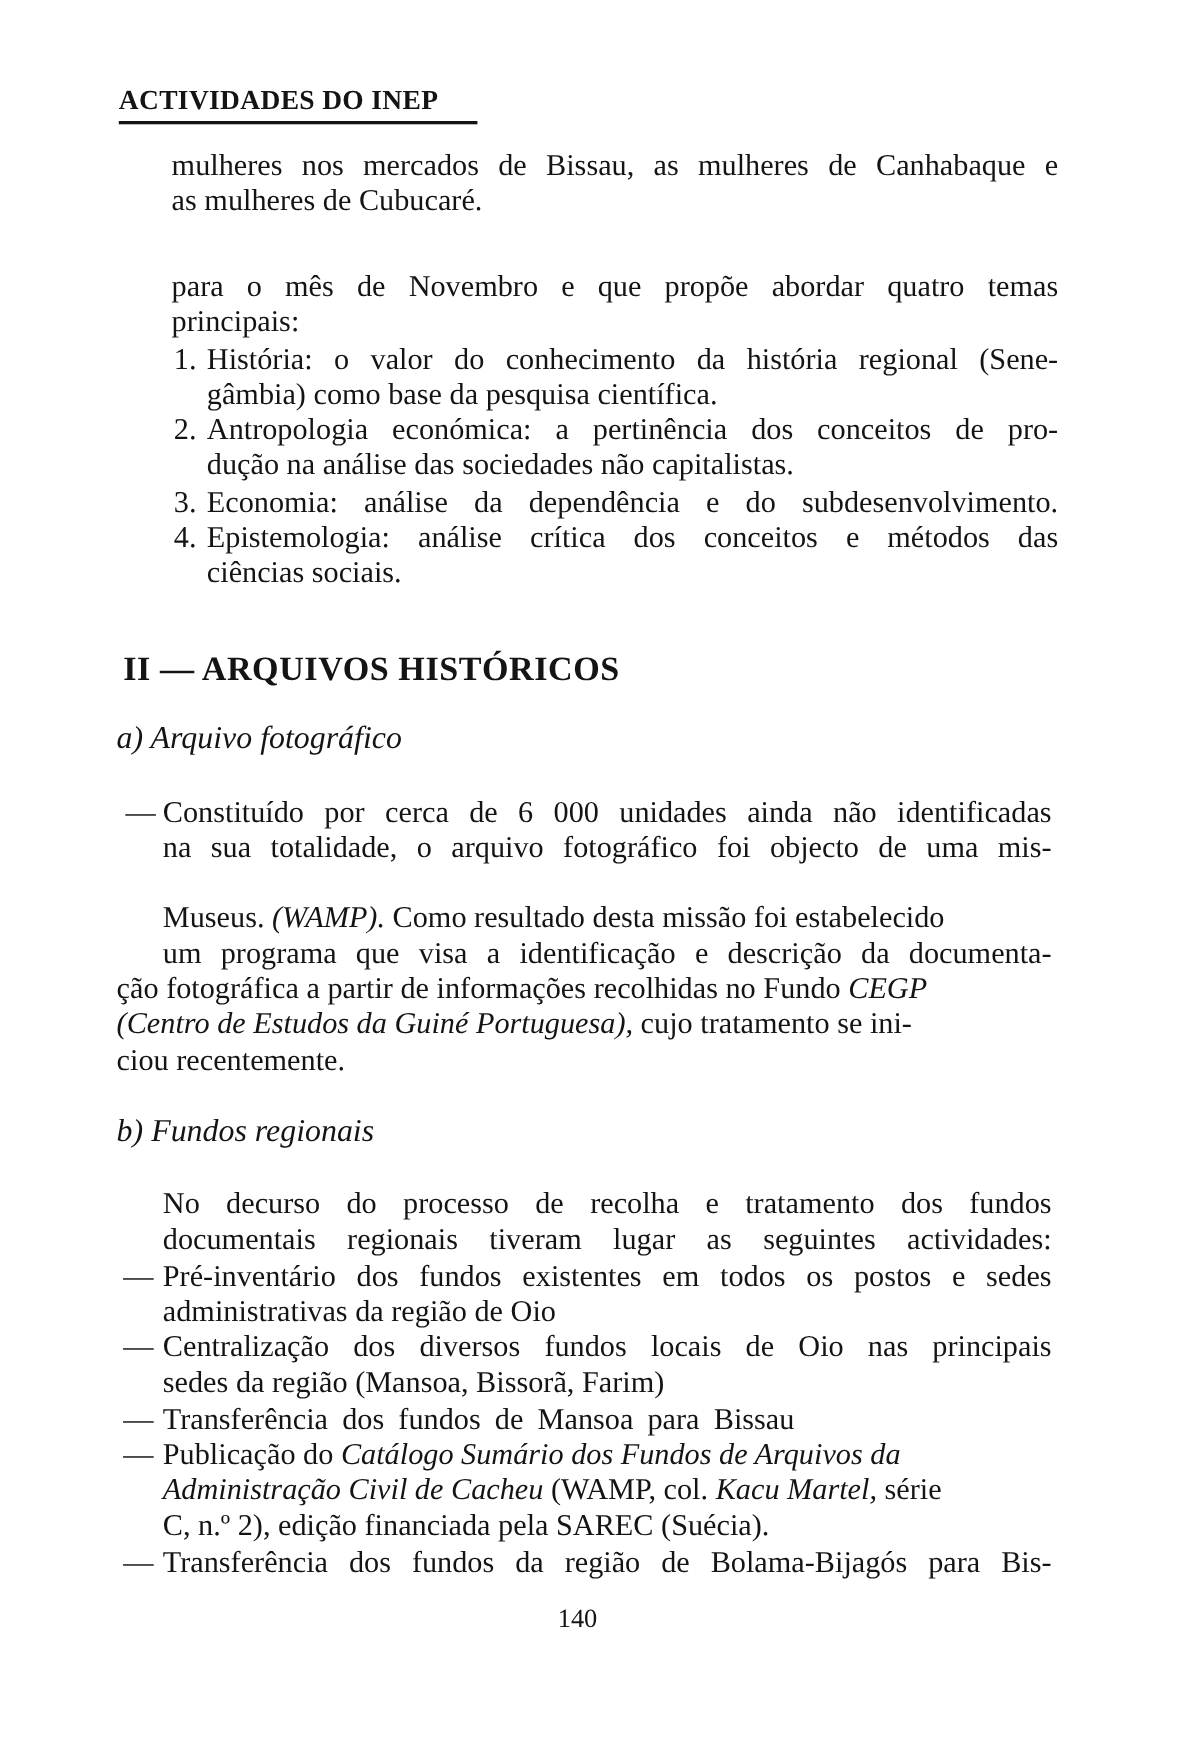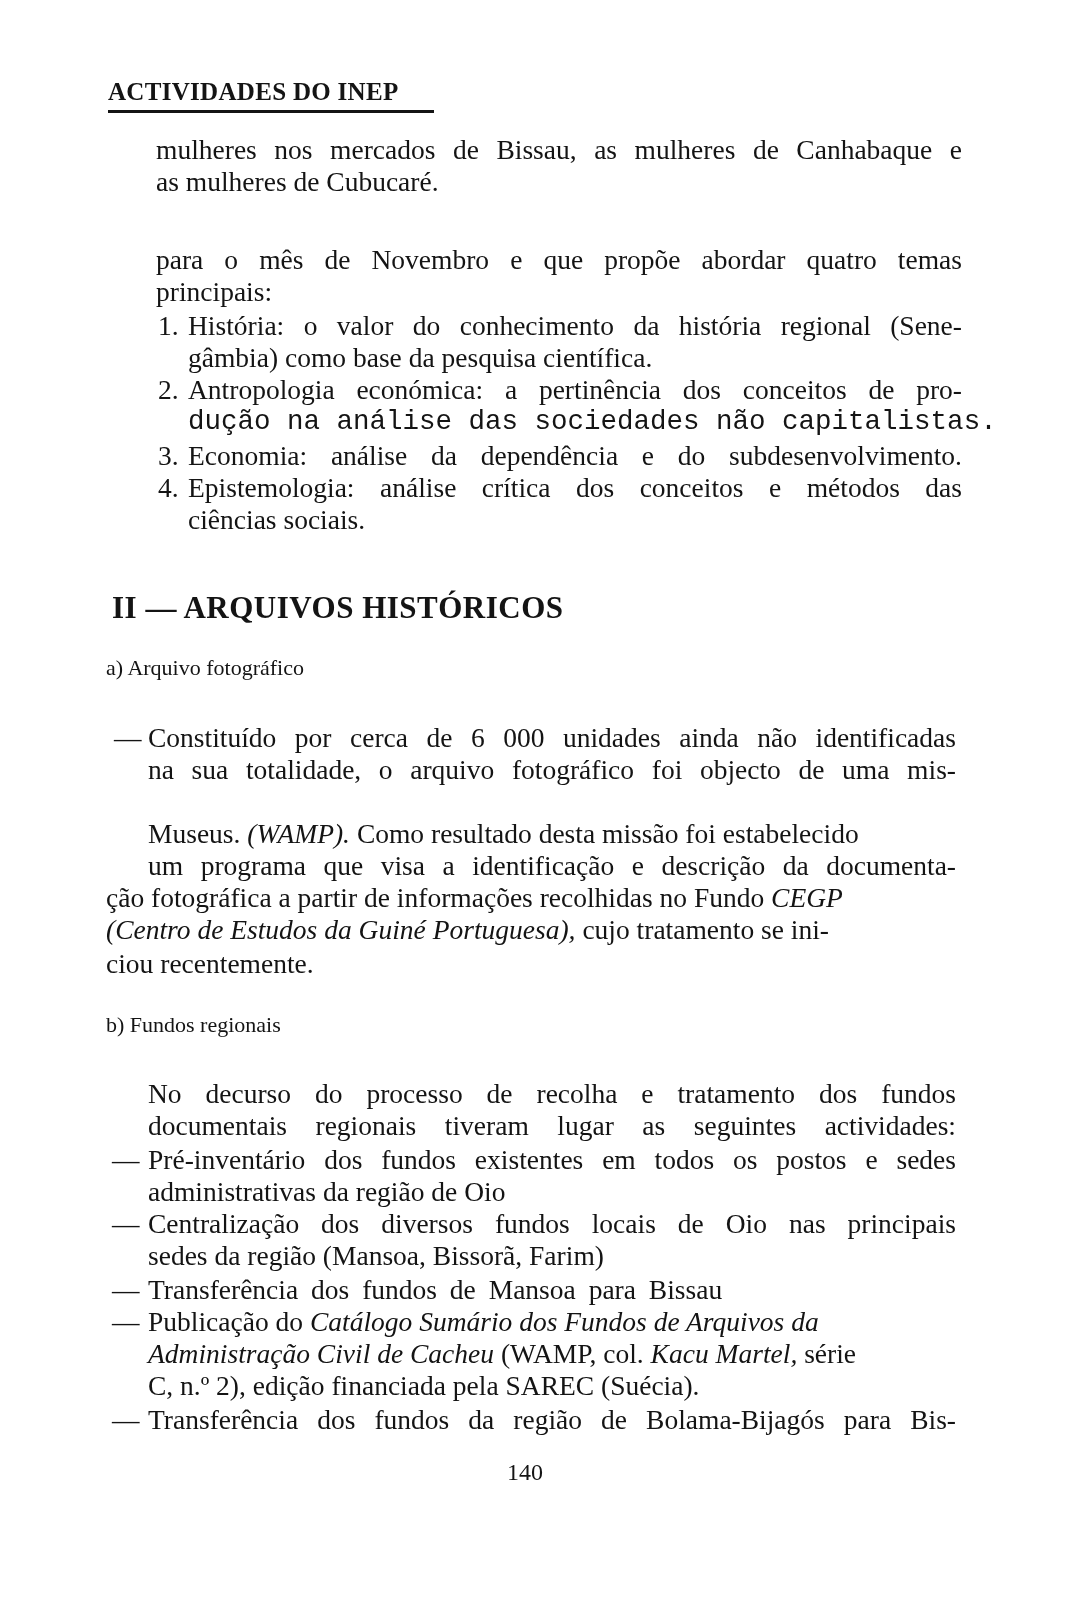--- a/index.html
+++ b/index.html
@@ -18,21 +18,21 @@
   }
   .line {
     position: absolute; font-size: 27.5px; white-space: nowrap; line-height: 32px;
   }
   .j { text-align: justify; text-align-last: justify; white-space: normal; }
   .section-title {
     position: absolute; left: 112px; top: 590px; font-size: 31px; font-weight: bold;
     letter-spacing: 0.5px; white-space: nowrap;
   }
   .sub {
-    position: absolute; font-size: 22px; white-space: nowrap;
+    position: absolute; font-size: 29px; font-style: italic; white-space: nowrap;
   }
   i, .it { font-style: italic; }
   .pageno {
     position: absolute; left: 507px; top: 1459px; font-size: 24px; text-align: center;
   }
 </style>
 </head>
 <body>
 
 <div class="page">
@@ -46,21 +46,21 @@
   <div class="line j" style="left:156px; top:244px; width:806px;">para o mês de Novembro e que propõe abordar quatro temas</div>
   <div class="line" style="left:156px; top:276px;">principais:</div>
 
   <div>
     <div class="line" style="left:158px; top:310px;">1.</div>
     <div class="line j" style="left:188px; top:310px; width:774px;">História: o valor do conhecimento da história regional (Sene-</div>
     <div class="line" style="left:188px; top:342px;">gâmbia) como base da pesquisa científica.</div>
 
     <div class="line" style="left:158px; top:374px;">2.</div>
     <div class="line j" style="left:188px; top:374px; width:774px;">Antropologia económica: a pertinência dos conceitos de pro-</div>
-    <div class="line" style="left:188px; top:406px;font-family:Liberation Mono, monospace;">dução na análise das sociedades não capitalistas.</div>
+    <div class="line" style="left:188px; top:406px;">dução na análise das sociedades não capitalistas.</div>
 
     <div class="line" style="left:158px; top:440px;">3.</div>
     <div class="line j" style="left:188px; top:440px; width:774px;">Economia: análise da dependência e do subdesenvolvimento.</div>
 
     <div class="line" style="left:158px; top:472px;">4.</div>
     <div class="line j" style="left:188px; top:472px; width:774px;">Epistemologia: análise crítica dos conceitos e métodos das</div>
     <div class="line" style="left:188px; top:504px;">ciências sociais.</div>
   </div>
 
   <div class="section-title">II — ARQUIVOS HISTÓRICOS</div>

